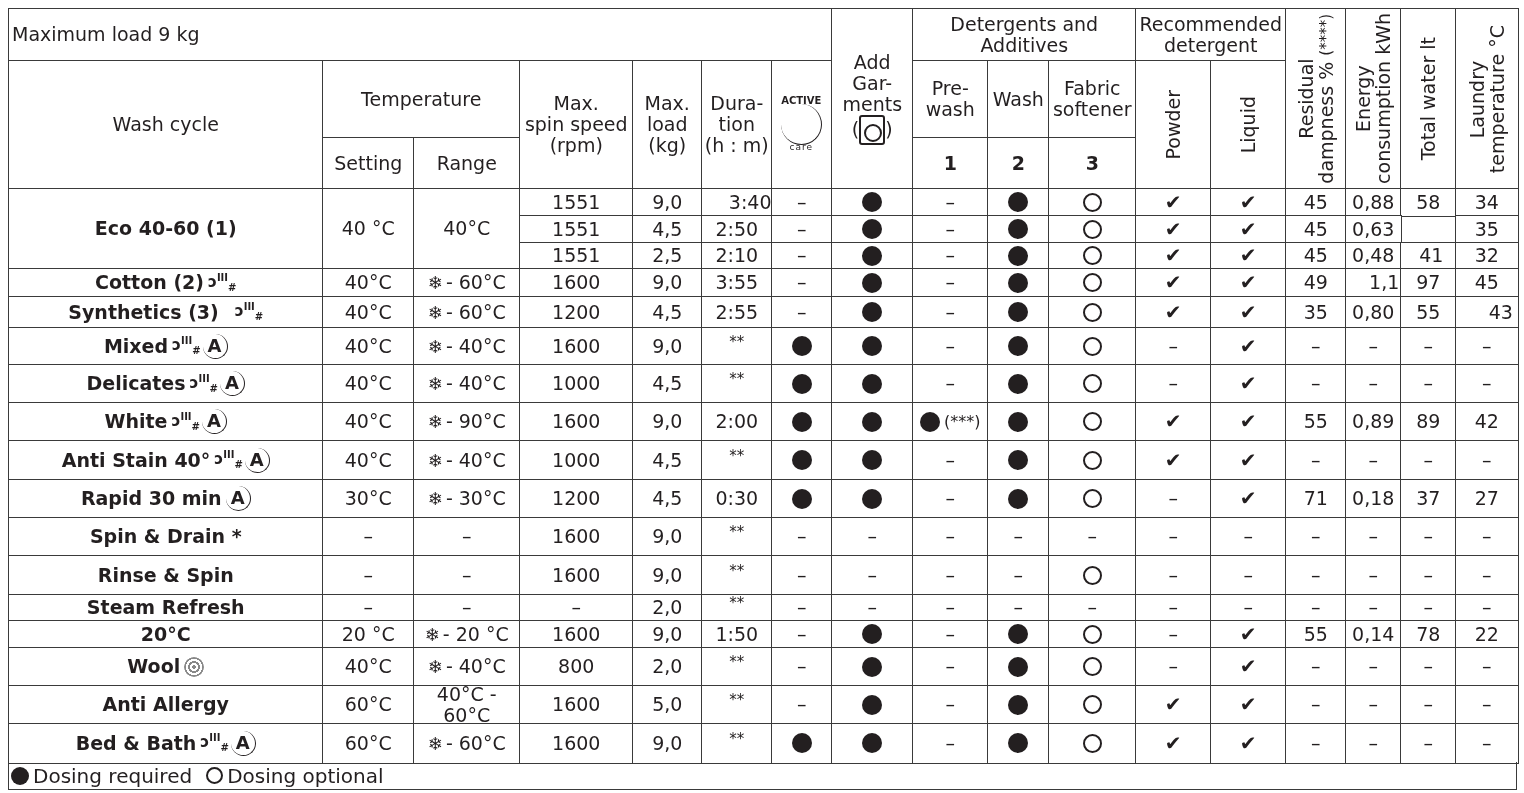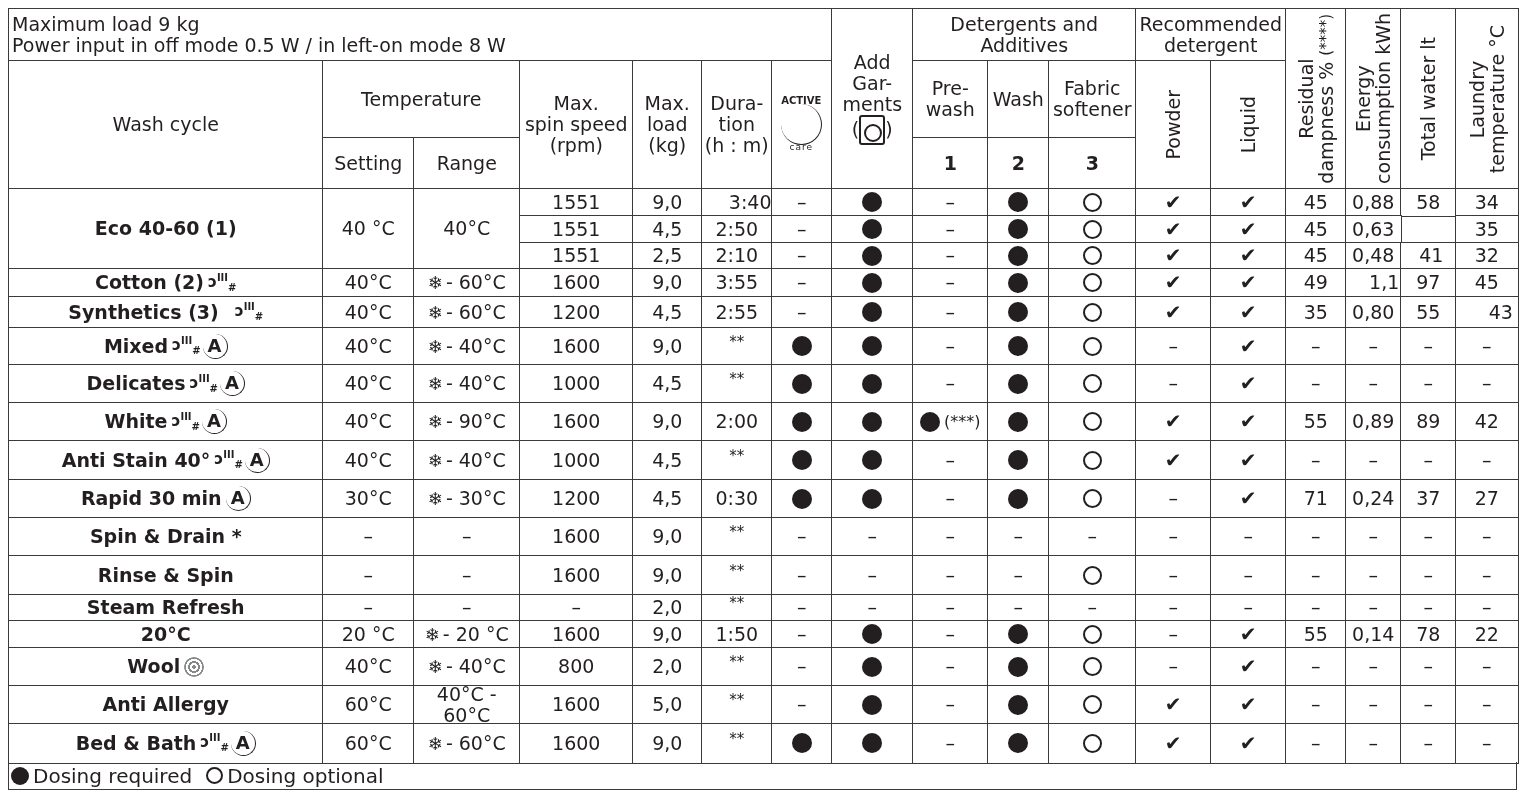--- a/index.html
+++ b/index.html
@@ -22,21 +22,21 @@
   .wash-icon { font-size:15px; font-weight:bold; line-height:14px; }
   .snow { font-size:18px; margin-right:3px; }
   .legend { position:absolute; left:8px; top:762px; width:1509px; height:28px; box-sizing:border-box;
             border:1.5px solid #3a3a3a; border-top:none; font-size:20px; display:flex; align-items:center; padding-left:2px; }
 </style>
 </head>
 <body>
 
 <div id="table">
     <div class="cell left" style="left: 8px; width: 824.5px; top: 8px; height: 53.5px;">
-      <div style="text-align:left;line-height:21px;"><span>Maximum load 9 kg</span><br><span>Power input in off mode 0.5 W / in left-on mode 8 W</span></div>
+      <div style="text-align:left;line-height:21px;"><span>Maximum load 9 kg</span><br></div>
     </div>
     <div class="cell " style="left: 8px; width: 315.5px; top: 60px; height: 129.5px;">Wash cycle</div>
     <div class="cell " style="left: 322px; width: 198.5px; top: 60px; height: 78.5px;">Temperature</div>
     <div class="cell " style="left: 322px; width: 92.5px; top: 137px; height: 52.5px;">Setting</div>
     <div class="cell " style="left: 413px; width: 107.5px; top: 137px; height: 52.5px;">Range</div>
     <div class="cell " style="left: 519px; width: 114.5px; top: 60px; height: 129.5px;">
       <div>Max.<br>spin speed<br>(rpm)</div>
     </div>
     <div class="cell " style="left: 632px; width: 70.5px; top: 60px; height: 129.5px;">
       <div>Max.<br>load<br>(kg)</div>
@@ -597,21 +597,21 @@
     <div class="cell " style="left: 1135px; width: 76.5px; top: 479px; height: 39.5px;">
       <span>–</span>
     </div>
     <div class="cell " style="left: 1210px; width: 76.5px; top: 479px; height: 39.5px;">
       <span class="check">✔</span>
     </div>
     <div class="cell " style="left: 1285px; width: 61.5px; top: 479px; height: 39.5px;">
       <span>71</span>
     </div>
     <div class="cell " style="left: 1345px; width: 56.5px; top: 479px; height: 39.5px;">
-      <span>0,24</span>
+      <span>0,18</span>
     </div>
     <div class="cell " style="left: 1400px; width: 56.5px; top: 479px; height: 39.5px;">
       <span>37</span>
     </div>
     <div class="cell " style="left: 1455px; width: 63.5px; top: 479px; height: 39.5px;">
       <span>27</span>
     </div>
     <div class="cell bold" style="left: 8px; width: 315.5px; top: 517px; height: 39.5px;">
       <span>Spin &amp; Drain *</span>
     </div>

